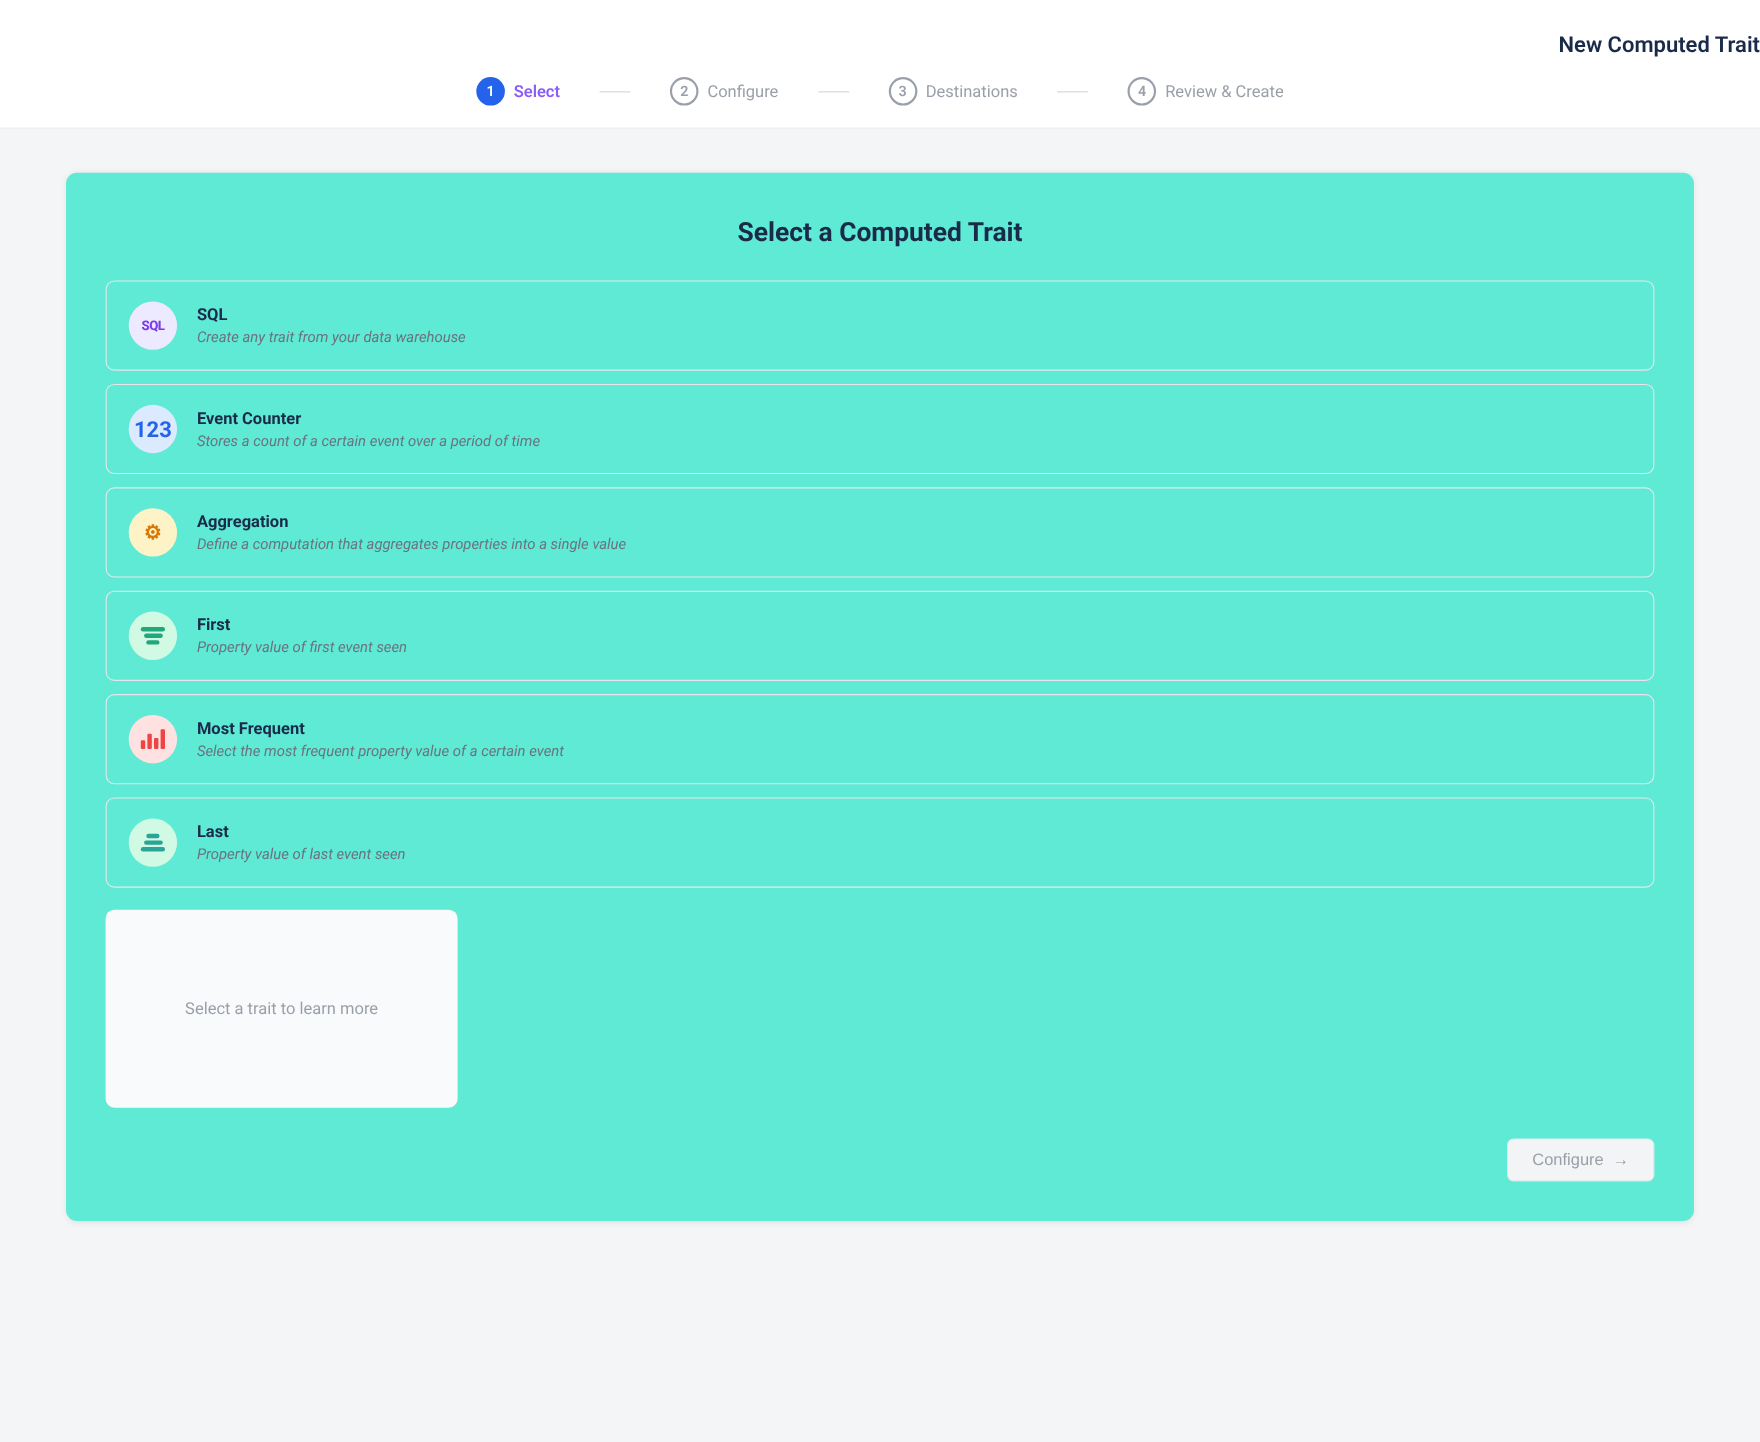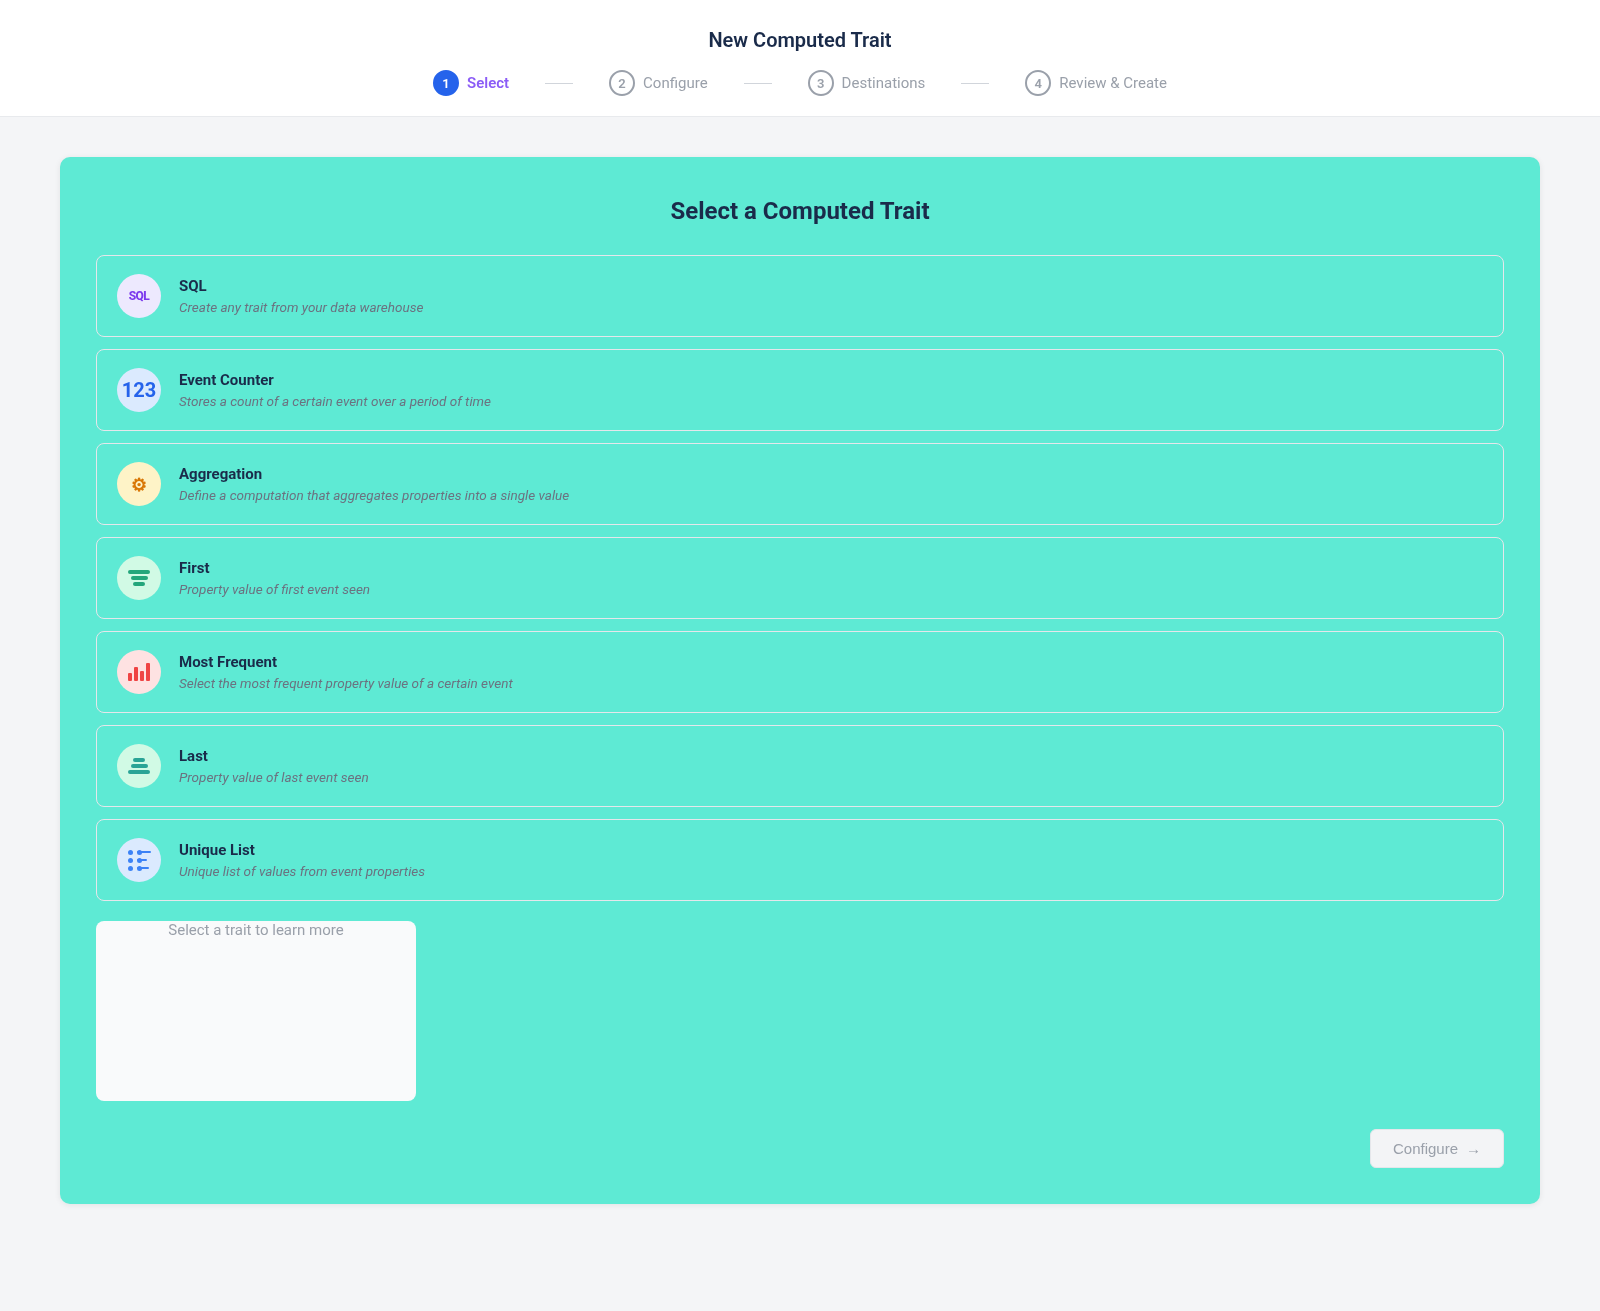--- a/index.html
+++ b/index.html
@@ -3,21 +3,21 @@
   <meta charset="utf-8">
   <style>
     * { box-sizing: border-box; margin: 0; padding: 0; }
     body {
       font-family: -apple-system, BlinkMacSystemFont, 'Segoe UI', Roboto, sans-serif;
       background: #f4f5f7;
       min-height: 1311px;
       color: #1a2b4a;
     }
     .page-header {
-      text-align: center;
+      text-align: right;
       padding: 28px 0 20px;
       background: #fff;
       border-bottom: 1px solid #e8eaed;
     }
     .page-title {
       font-size: 20px;
       font-weight: 600;
       color: #1a2b4a;
       margin-bottom: 18px;
     }
@@ -148,21 +148,21 @@
       font-size: 13.5px;
       color: #6b7280;
       font-style: italic;
     }
     .side-panel {
       width: 320px;
       flex-shrink: 0;
       background: #f9fafb;
       border-radius: 8px;
       display: flex;
-      align-items: flex-start;
+      align-items: center;
       justify-content: center;
       min-height: 180px;
     }
     .side-panel-text {
       font-size: 15px;
       color: #9aa0aa;
     }
     .card-footer {
       display: flex;
       justify-content: flex-end;
@@ -334,39 +334,20 @@
               <span style="width:17px;"></span>
               <span style="width:22px;"></span>
             </div>
           </div>
           <div class="trait-info">
             <h3>Last</h3>
             <p>Property value of last event seen</p>
           </div>
         </div>
 
-        <div class="trait-item">
-          <div class="trait-icon unique">
-            <div class="icon-list">
-              <span>
-                  <span class="icon-list-line" style="width:14px;"></span>
-                </span>
-              <span>
-                  <span class="icon-list-line" style="width:10px;"></span>
-                </span>
-              <span>
-                  <span class="icon-list-line" style="width:12px;"></span>
-                </span>
-            </div>
-          </div>
-          <div class="trait-info">
-            <h3>Unique List</h3>
-            <p>Unique list of values from event properties</p>
-          </div>
-        </div>
 
       </div>
 
       <div class="side-panel">
         <span class="side-panel-text">Select a trait to learn more</span>
       </div>
     </div>
 
     <div class="card-footer">
       <button class="btn-configure">

